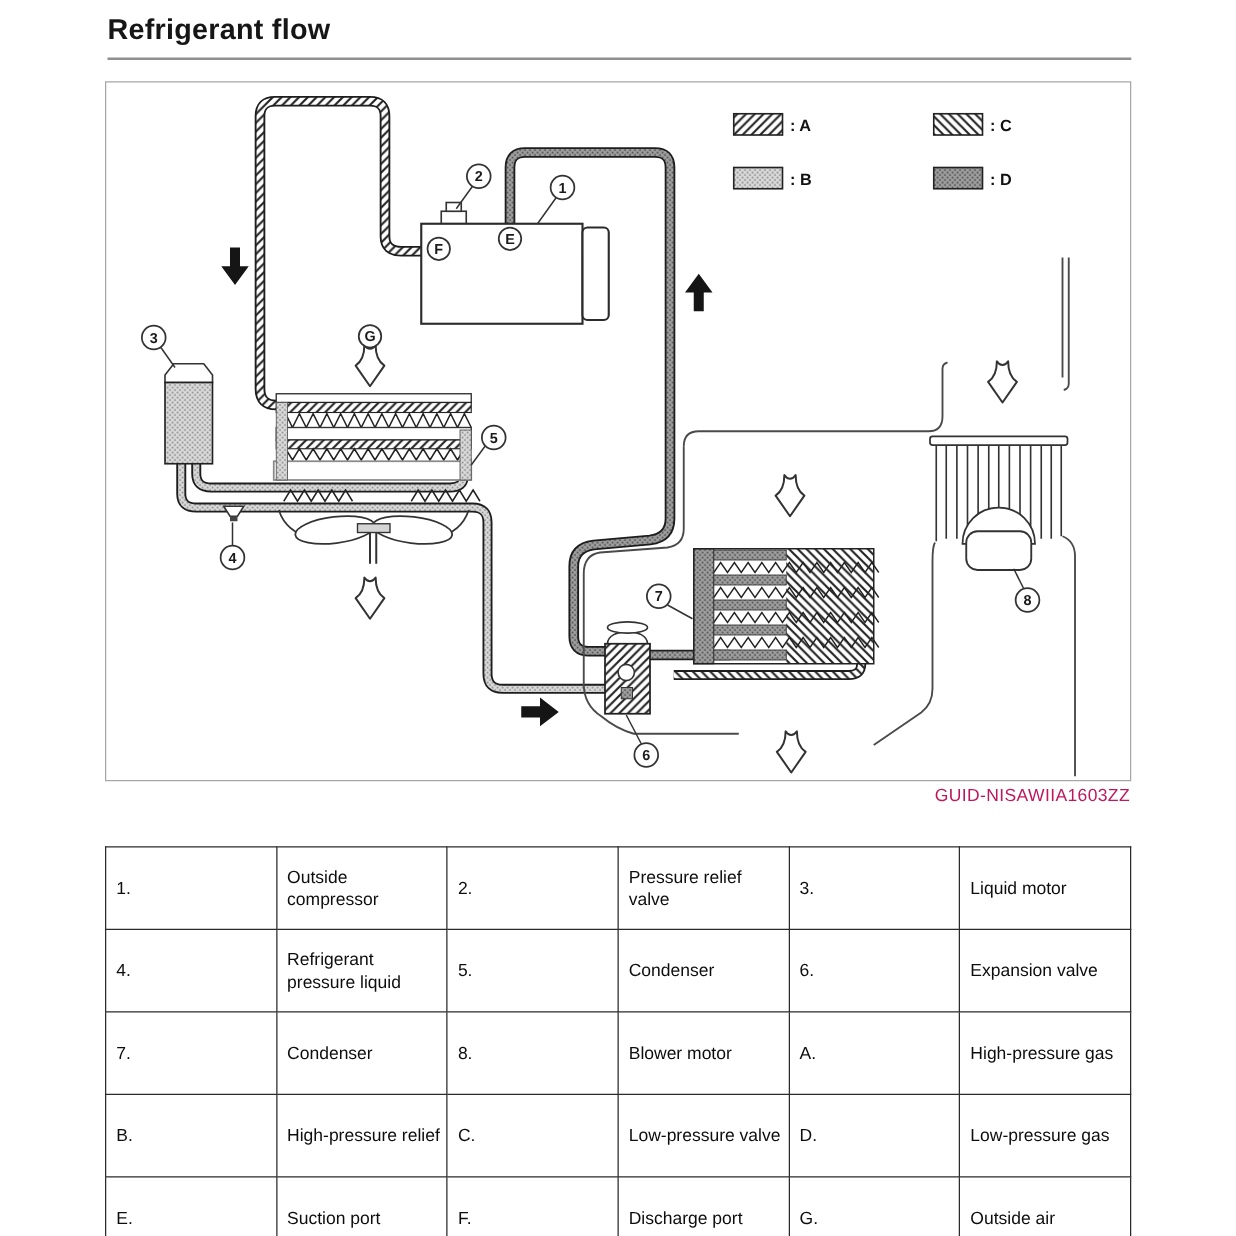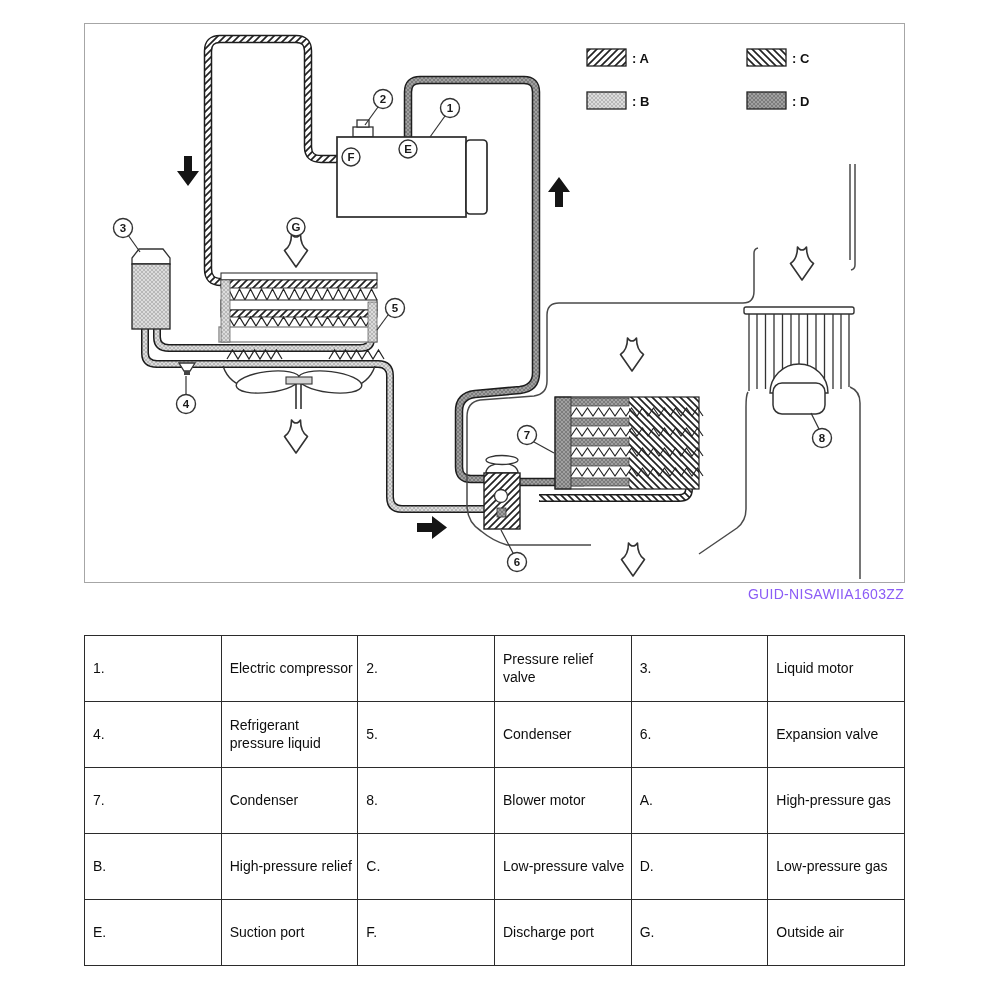--- a/index.html
+++ b/index.html
@@ -1,35 +1,36 @@
 <!DOCTYPE html>
 <html><head>
 <meta charset="utf-8">
 <style>
   html,body{margin:0;padding:0;background:#fff;}
   body{width:989px;height:989px;font-family:"Liberation Sans",sans-serif;color:#111;}
   .content{margin:0 84px;padding-top:6px;}
   h1.title{font-size:23px;font-weight:bold;margin:4px 0 0 2px;padding-bottom:9px;
            border-bottom:2px solid #8f8f8f;color:#161616;letter-spacing:.2px;}
   .figure-box{margin-top:17px;border:1px solid #a6a6a6;background:#fff;width:819px;height:558px;overflow:hidden;}
-  .figure-caption{text-align:right;font-size:14px;color:#8b5cf6;margin-top:3px;padding-right:1px;letter-spacing:.3px;}
+  .figure-caption{text-align:right;font-size:14px;color:#be185d;margin-top:3px;padding-right:1px;letter-spacing:.3px;}
   table.ref{border-collapse:collapse;table-layout:fixed;width:821px;margin-top:33px;}
   table.ref td{border:1px solid #2b2b2b;height:61px;vertical-align:middle;font-size:14px;
                padding:2px 4px 2px 8px;color:#0d0d0d;line-height:1.28;}
   td.num{width:16.66%;}
   td.lbl{width:16.66%;padding-right:30px;}
   svg text{font-family:"Liberation Sans",sans-serif;}
   .co-txt{font-size:11.5px;font-weight:bold;fill:#1a1a1a;}
   .leg-txt{font-size:13px;font-weight:bold;fill:#111;}
 </style>
 </head>
 <body>
 
 <div class="content">
 
+  <h1 class="title">Refrigerant flow</h1>
 
   <div class="figure-box">
   <svg width="819" height="558" viewBox="86 63 819 558">
     <defs>
       <pattern id="hatchA" width="7" height="7" patternUnits="userSpaceOnUse">
         <rect width="7" height="7" fill="#fff"></rect>
         <path d="M 0,7 L 7,0 M -1.75,1.75 L 1.75,-1.75 M 5.25,8.75 L 8.75,5.25" stroke="#222" stroke-width="1.7"></path>
       </pattern>
       <pattern id="hatchC" width="7" height="7" patternUnits="userSpaceOnUse">
         <rect width="7" height="7" fill="#fff"></rect>
@@ -235,21 +236,21 @@
     </g>
   </svg>
   </div>
 
   <div class="figure-caption">GUID-NISAWIIA1603ZZ</div>
 
   <table class="ref">
     <tbody>
         <tr>
       <td class="num">1.</td>
-      <td class="lbl">Electric compressor</td>
+      <td class="lbl">Outside compressor</td>
       <td class="num">2.</td>
       <td class="lbl">Pressure relief valve</td>
       <td class="num">3.</td>
       <td class="lbl">Liquid motor</td>
     </tr>
     <tr>
       <td class="num">4.</td>
       <td class="lbl">Refrigerant pressure liquid</td>
       <td class="num">5.</td>
       <td class="lbl">Condenser</td>

